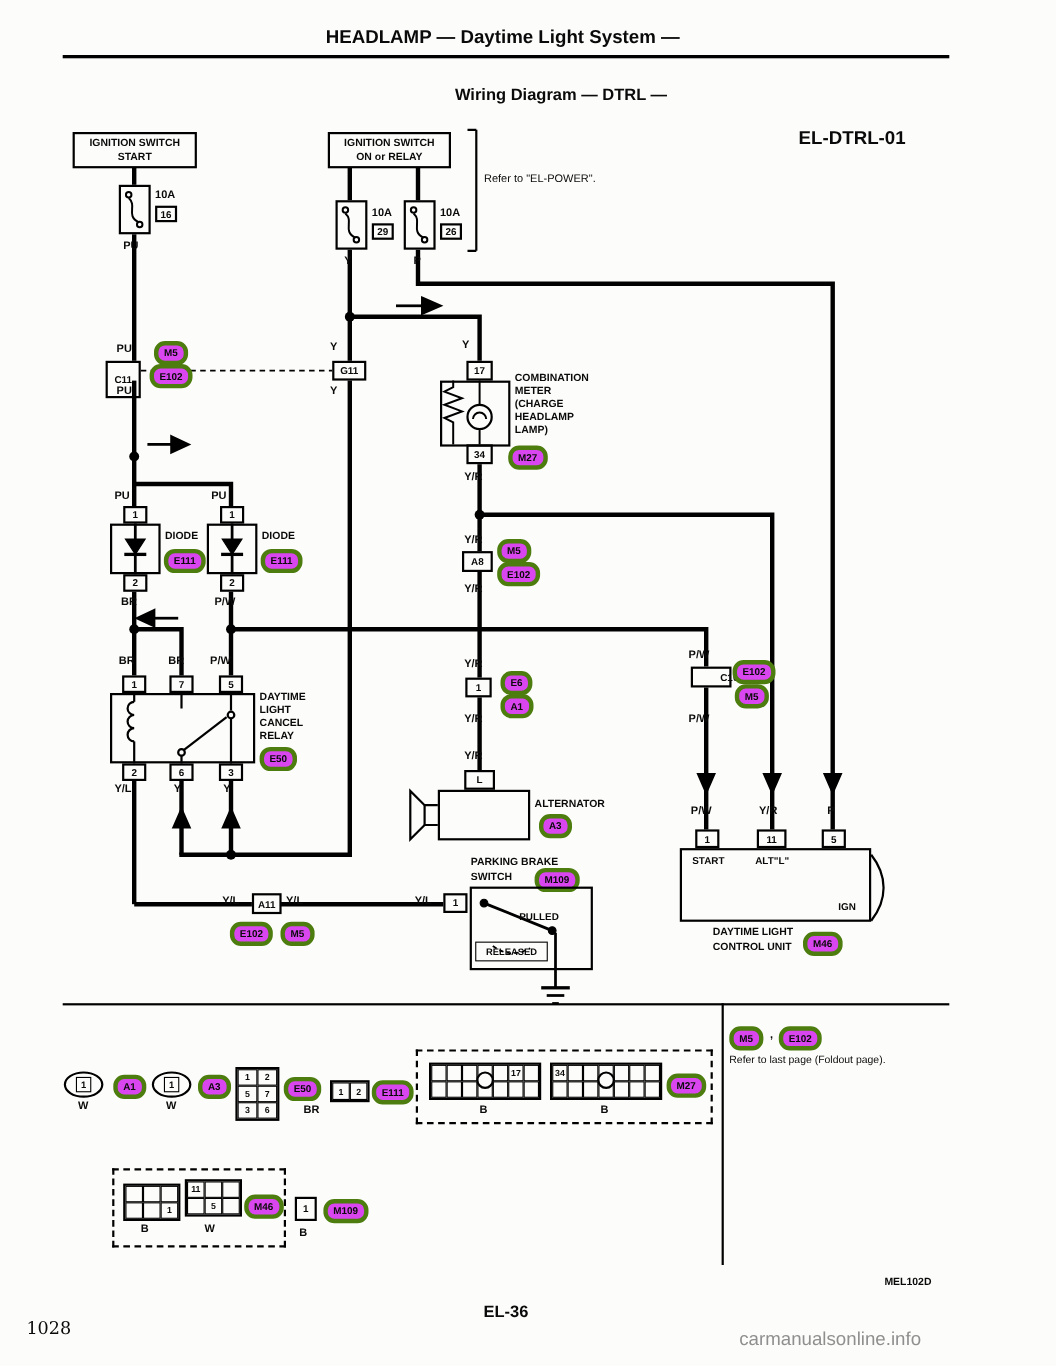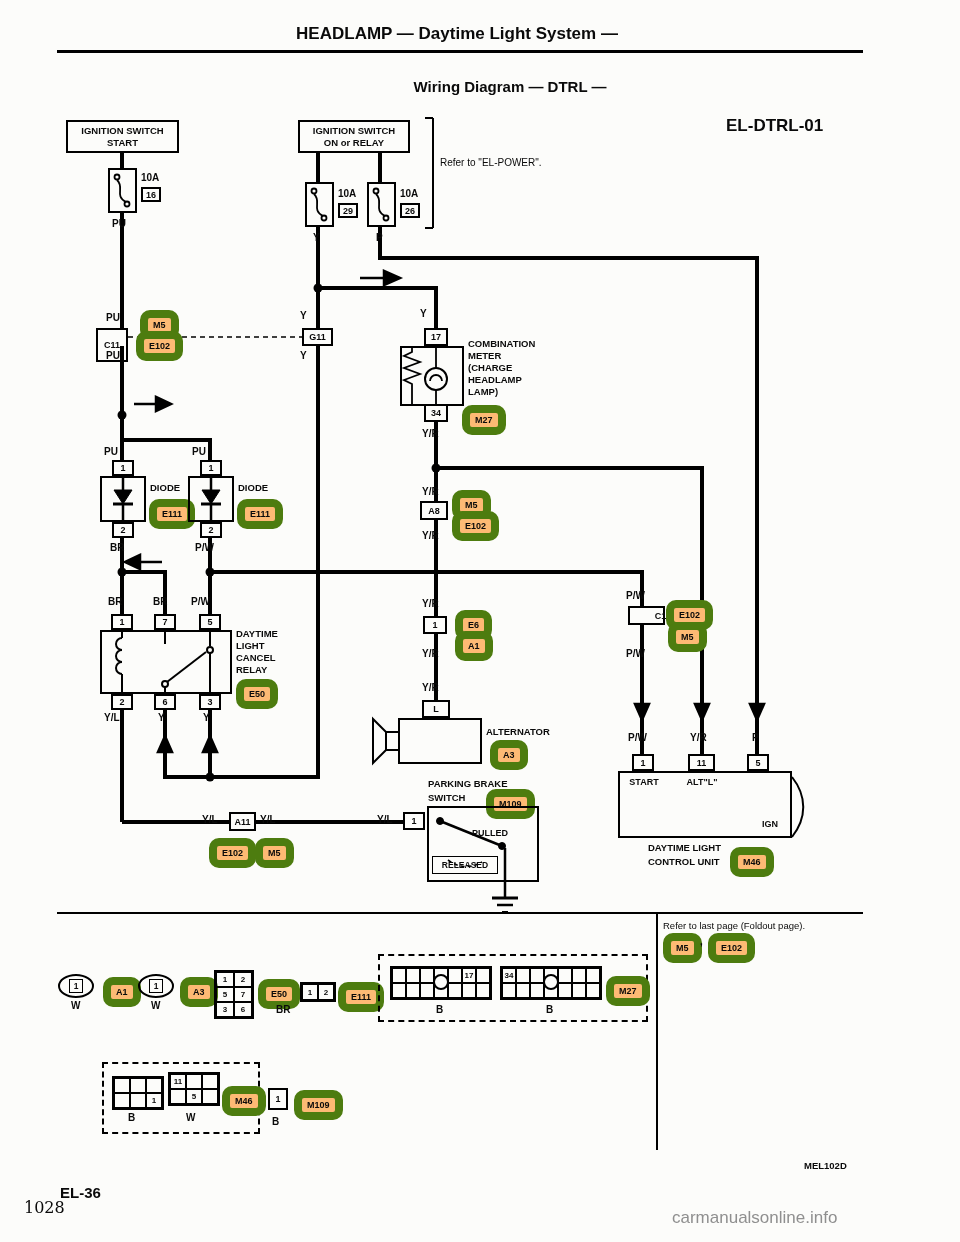--- a/index.html
+++ b/index.html
@@ -4,21 +4,21 @@
 <style>
   * { margin:0; padding:0; box-sizing:border-box; }
   body { background:#e8e8e8; font-family:"Liberation Sans", sans-serif; }
   .page { position:relative; width:960px; height:1242px; background:#fcfcfa; color:#0a0a0a; overflow:hidden; }
   svg.wires { position:absolute; left:0; top:0; }
   .lbl { position:absolute; font-size:10px; font-weight:bold; white-space:nowrap; }
   .reg { position:absolute; font-size:10px; font-weight:normal; white-space:nowrap; }
   .box { position:absolute; border:2px solid #000; background:transparent; }
   .cbox { display:flex; flex-direction:column; align-items:center; justify-content:center; text-align:center; font-size:9.5px; font-weight:bold; line-height:1.25; }
   .pin { position:absolute; border:2px solid #000; background:transparent; font-size:9px; font-weight:bold; display:flex; align-items:center; justify-content:center; }
-  .oval { position:absolute; border:8px solid #4d7c0f; border-radius:10px; background:#fdba74; font-size:9px; font-weight:bold; line-height:12px; padding:1px 5px; white-space:nowrap;text-align:center; }
+  .oval { position:absolute; border:4px solid #4d7c0f; border-radius:10px; background:#d946ef; font-size:9px; font-weight:bold; line-height:12px; padding:1px 5px; white-space:nowrap;text-align:center; }
   .grid { position:absolute; display:grid; border:2px solid #000; background:transparent; }
   .grid > div { border:1px solid #000; font-size:8px; font-weight:bold; text-align:center; display:flex; align-items:center; justify-content:center; }
   .dashedbox { position:absolute; border:2px dashed #000; }
   .ellipseface { position:absolute; border:2px solid #000; border-radius:50%; display:flex; align-items:center; justify-content:center; }
   .ellipseface span { border:1.5px solid #000; font-size:8.5px; font-weight:bold; padding:0 4px; line-height:12px; }
   .circleoverlay { position:absolute; width:16px; height:16px; border:2px solid #000; border-radius:50%; background:#fcfcfa; }
   .hline { position:absolute; background:#000; }
   .vline { position:absolute; background:#000; }
 </style>
 </head>
@@ -275,21 +275,21 @@
   <div class="lbl" style="left:428px; top:792px; font-size:9.5px;">SWITCH</div>
   <div class="oval" style="left:486px; top:789px;">M109</div>
   <div class="box" style="left:427px; top:806px; width:112px; height:76px;"></div>
   <div class="lbl" style="left:472px; top:828px; font-size:9px;">PULLED</div>
   <div class="box" style="left:432px; top:856px; width:66px; height:18px; border-width:1.5px; display:flex; align-items:center; justify-content:center;">
     <span class="sm" style="font-size:8.5px; font-weight:bold;">RELEASED</span>
   </div>
 
   <div class="hline" style="left:57px; top:912px; width:806px; height:2px;"></div>
   <div class="vline" style="left:656px; top:912px; width:2px; height:238px;"></div>
-  <div class="reg" style="left:663px; top:920px; font-size:9.5px;">Refer to last page (Foldout page).</div>
+  <div class="reg" style="left:663px; top:958px; font-size:9.5px;">Refer to last page (Foldout page).</div>
   <div class="oval" style="left:663px; top:933px;">M5</div>
   <div class="lbl" style="left:700px; top:936px;">,</div>
   <div class="oval" style="left:708px; top:933px;">E102</div>
 
   <div class="ellipseface" style="left:58px; top:974px; width:36px; height:24px;">
     <span>1</span>
   </div>
   <div class="lbl" style="left:71px; top:1000px;">W</div>
   <div class="oval" style="left:103px; top:977px;">A1</div>
   <div class="ellipseface" style="left:138px; top:974px; width:36px; height:24px;">
@@ -372,17 +372,17 @@
     <div>5</div>
     <div></div>
   </div>
   <div class="lbl" style="left:186px; top:1112px;">W</div>
   <div class="oval" style="left:222px; top:1086px;">M46</div>
   <div class="pin" style="left:268px; top:1088px; width:20px; height:22px;">1</div>
   <div class="oval" style="left:294px; top:1090px;">M109</div>
   <div class="lbl" style="left:272px; top:1116px;">B</div>
 
   <div class="lbl" style="left:804px; top:1160px; font-size:9.5px;">MEL102D</div>
-  <div class="lbl" style="left:60px; top:1184px; width:800px; font-size:15px;">EL-36</div>
+  <div class="lbl" style="left:60px; top:1184px; width:800px; text-align:center; font-size:15px;">EL-36</div>
   <div class="reg" style="left:24px; top:1198px; font-size:16px; font-family:'DejaVu Serif', serif;">1028</div>
   <div class="reg" style="left:672px; top:1208px; font-size:17px; color:#8f8f8f;">carmanualsonline.info</div>
 
 </div>
 
 </body></html>

